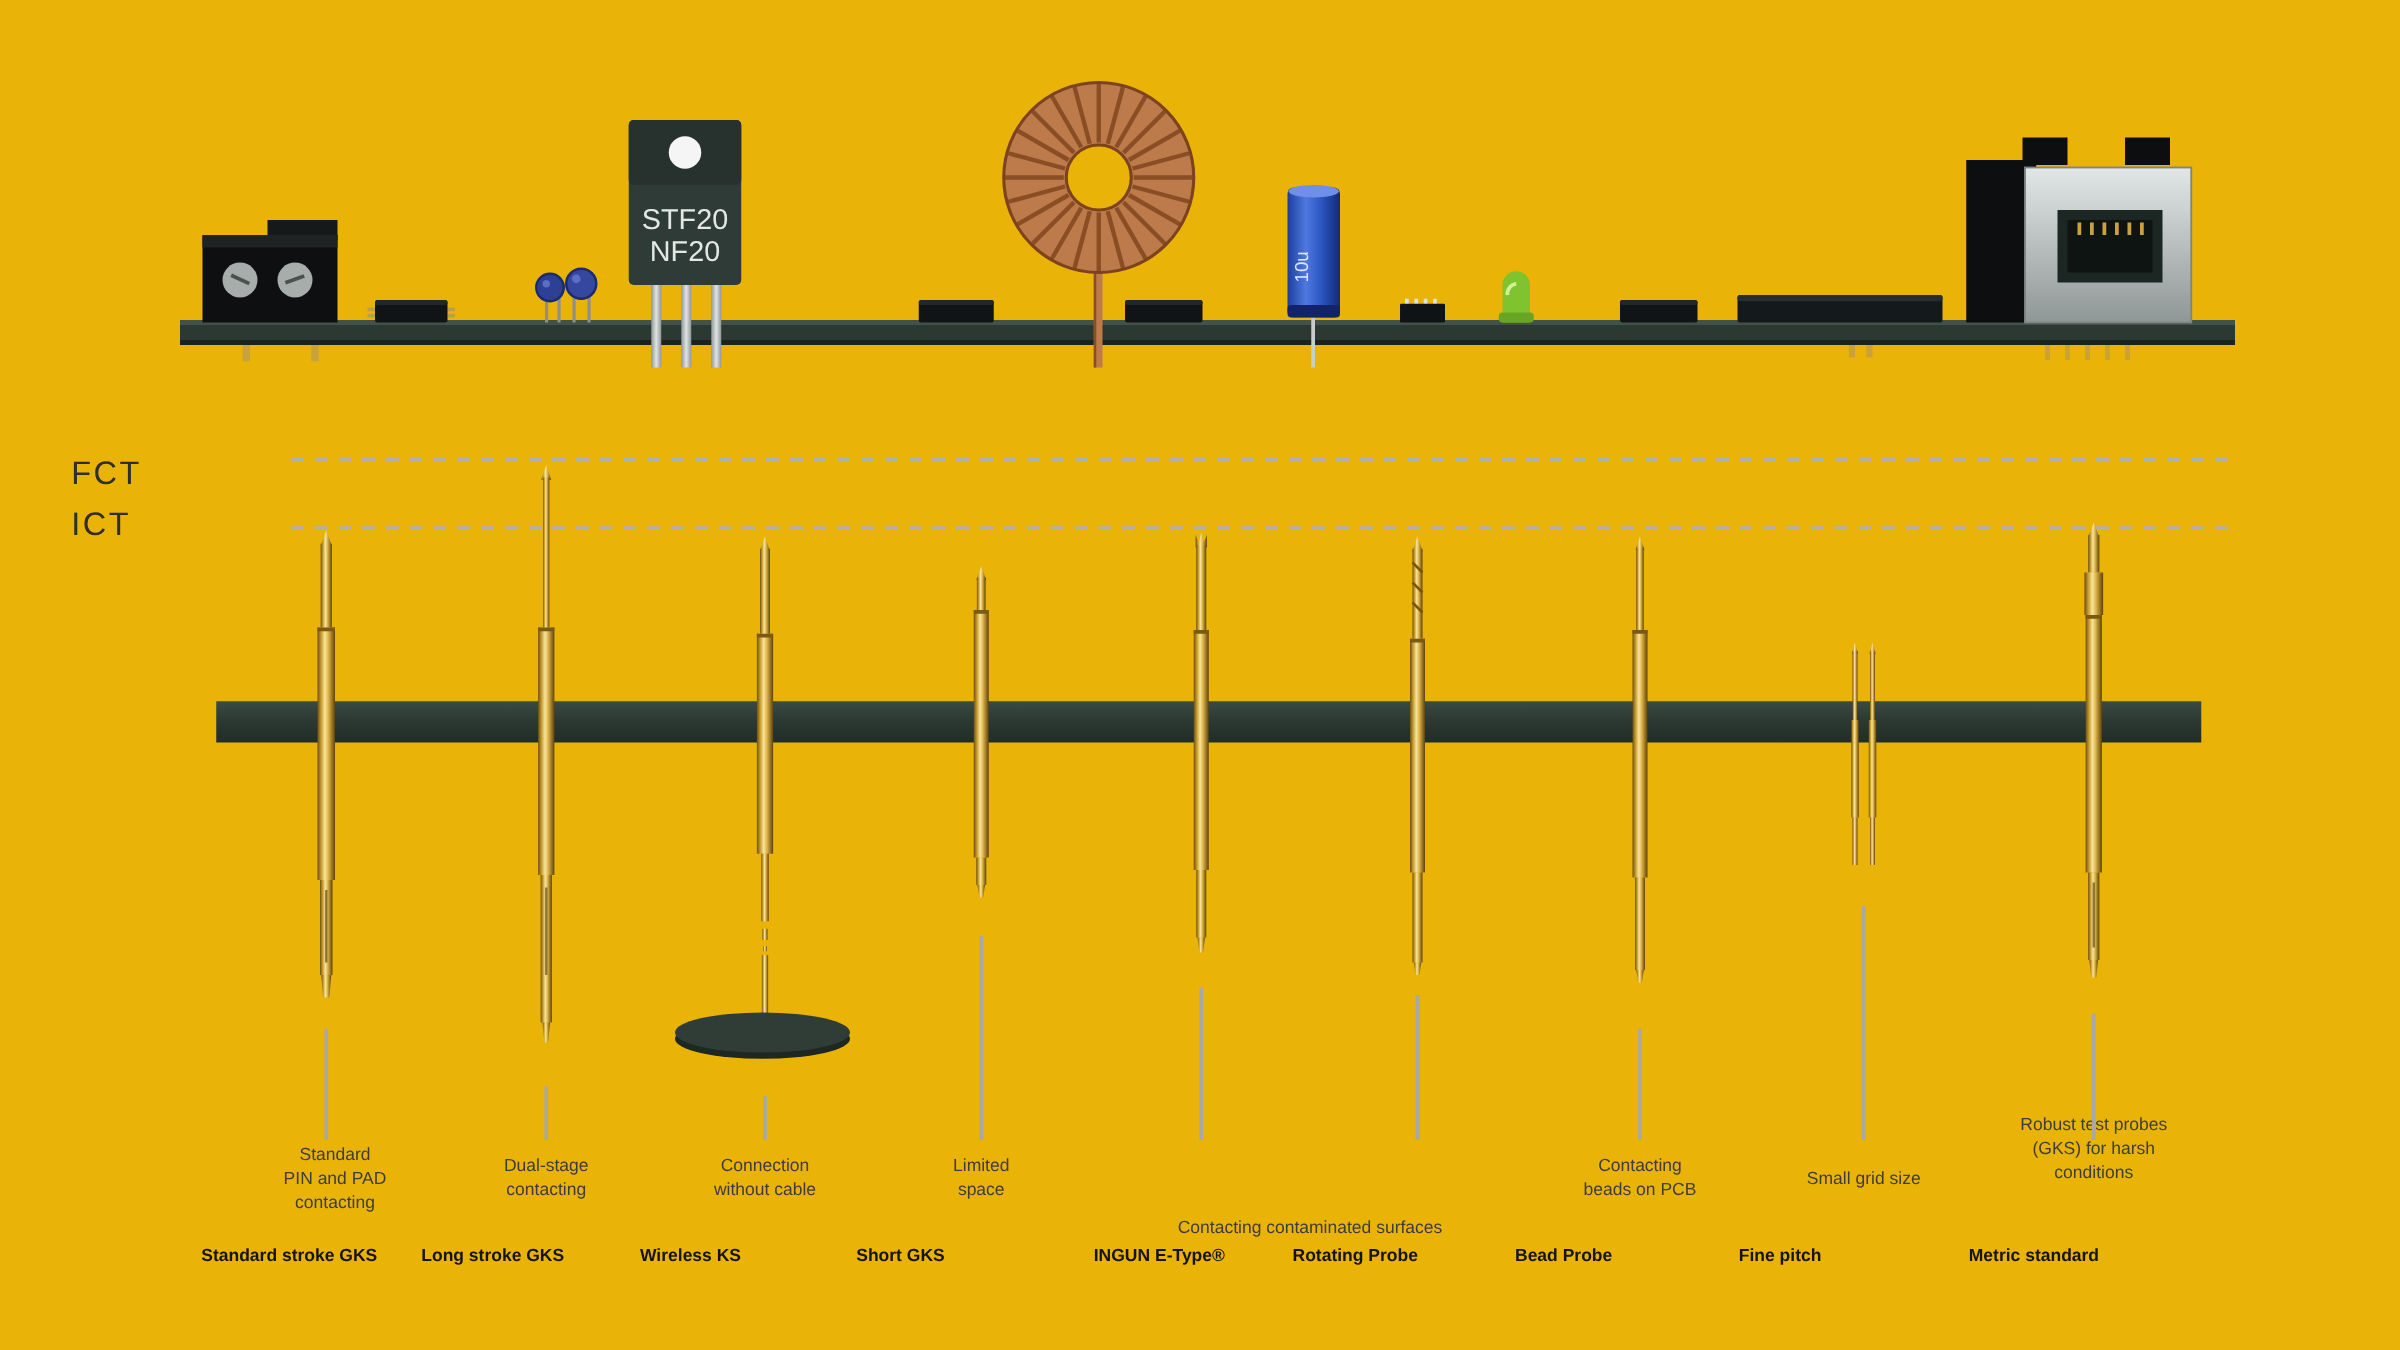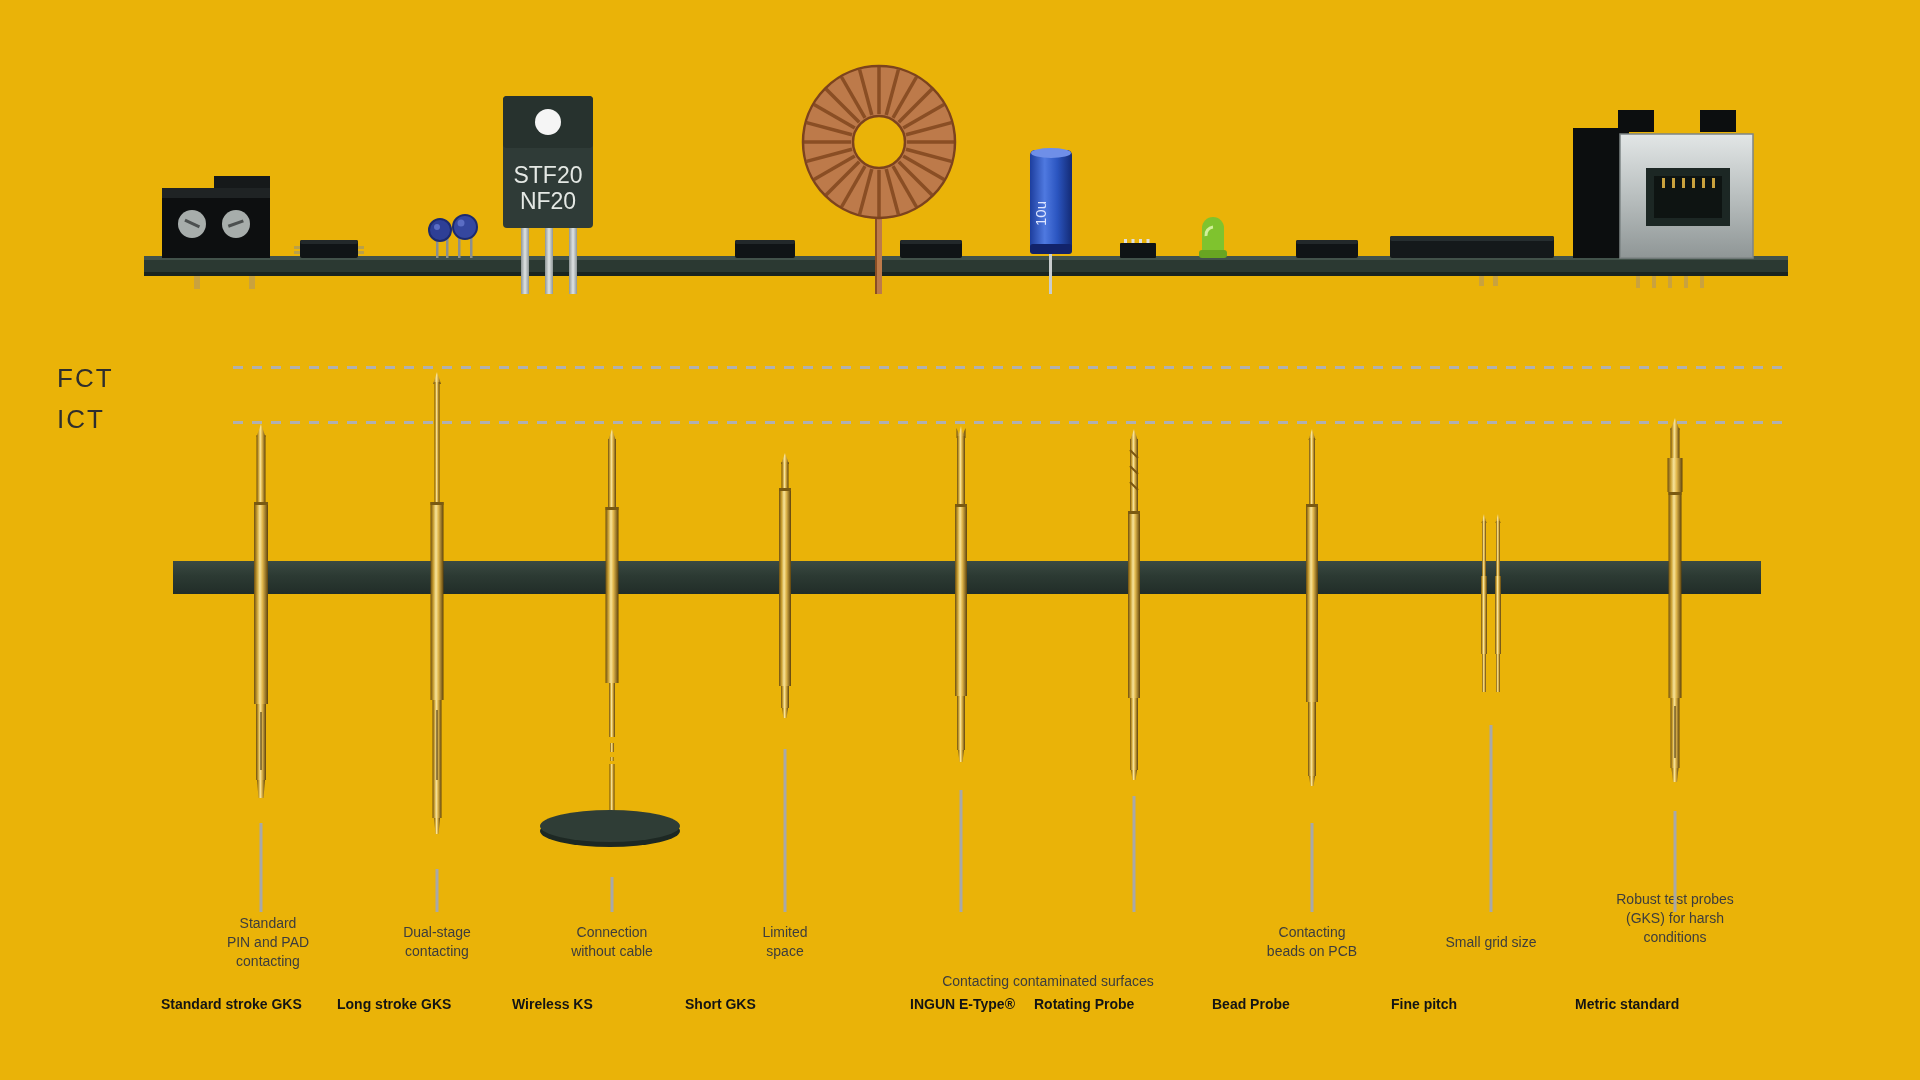--- a/index.html
+++ b/index.html
@@ -358,19 +358,19 @@
   <div class="desc" style="left:1575px; top:890px;">
     <span>Robust test probes</span>
     <span>(GKS) for harsh</span>
     <span>conditions</span>
   </div>
 
   <div class="pname" style="left:161px;">Standard stroke GKS</div>
   <div class="pname" style="left:337px;">Long stroke GKS</div>
   <div class="pname" style="left:512px;">Wireless KS</div>
   <div class="pname" style="left:685px;">Short GKS</div>
-  <div class="pname" style="left:910px;">INGUN E-Type®</div>
+  <div class="pname" style="left:875px;">INGUN E-Type®</div>
   <div class="pname" style="left:1034px;">Rotating Probe</div>
   <div class="pname" style="left:1212px;">Bead Probe</div>
   <div class="pname" style="left:1391px;">Fine pitch</div>
   <div class="pname" style="left:1575px;">Metric standard</div>
 
 </div>
 
 </body></html>

